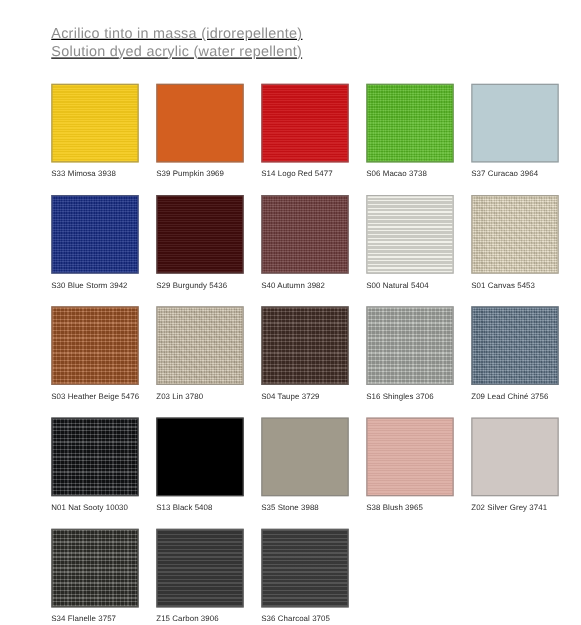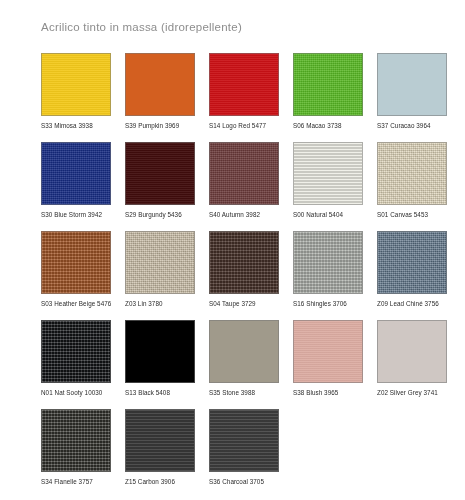--- a/index.html
+++ b/index.html
@@ -16,20 +16,21 @@
   .page {
     position: relative;
     width: 465px;
     height: 500px;
     box-sizing: border-box;
     padding: 20px 35px 0 41px;
   }
   .heading {
     margin: 0;
     padding: 0;
+    text-decoration: underline;
   }
   .heading-line {
     font-size: 11.5px;
     line-height: 14.5px;
     color: #8d8d8d;
     font-weight: 400;
     letter-spacing: 0.02em;
     white-space: nowrap;
   }
   .grid {
@@ -97,20 +98,21 @@
     white-space: nowrap;
   }
 </style>
 </head>
 <body>
 
 <div class="page">
 
   <div class="heading">
     <div class="heading-line">Acrilico tinto in massa (idrorepellente)</div>
+    <div class="heading-line">Solution dyed acrylic (water repellent)</div>
   </div>
 
   <div class="grid">
       <div class="row">
         <div class="cell">
           <div class="swatch" style="background: rgb(243, 201, 27);">
             <div class="tex fine"></div>
           </div>
           <div class="caption">S33 Mimosa 3938</div>
         </div>

